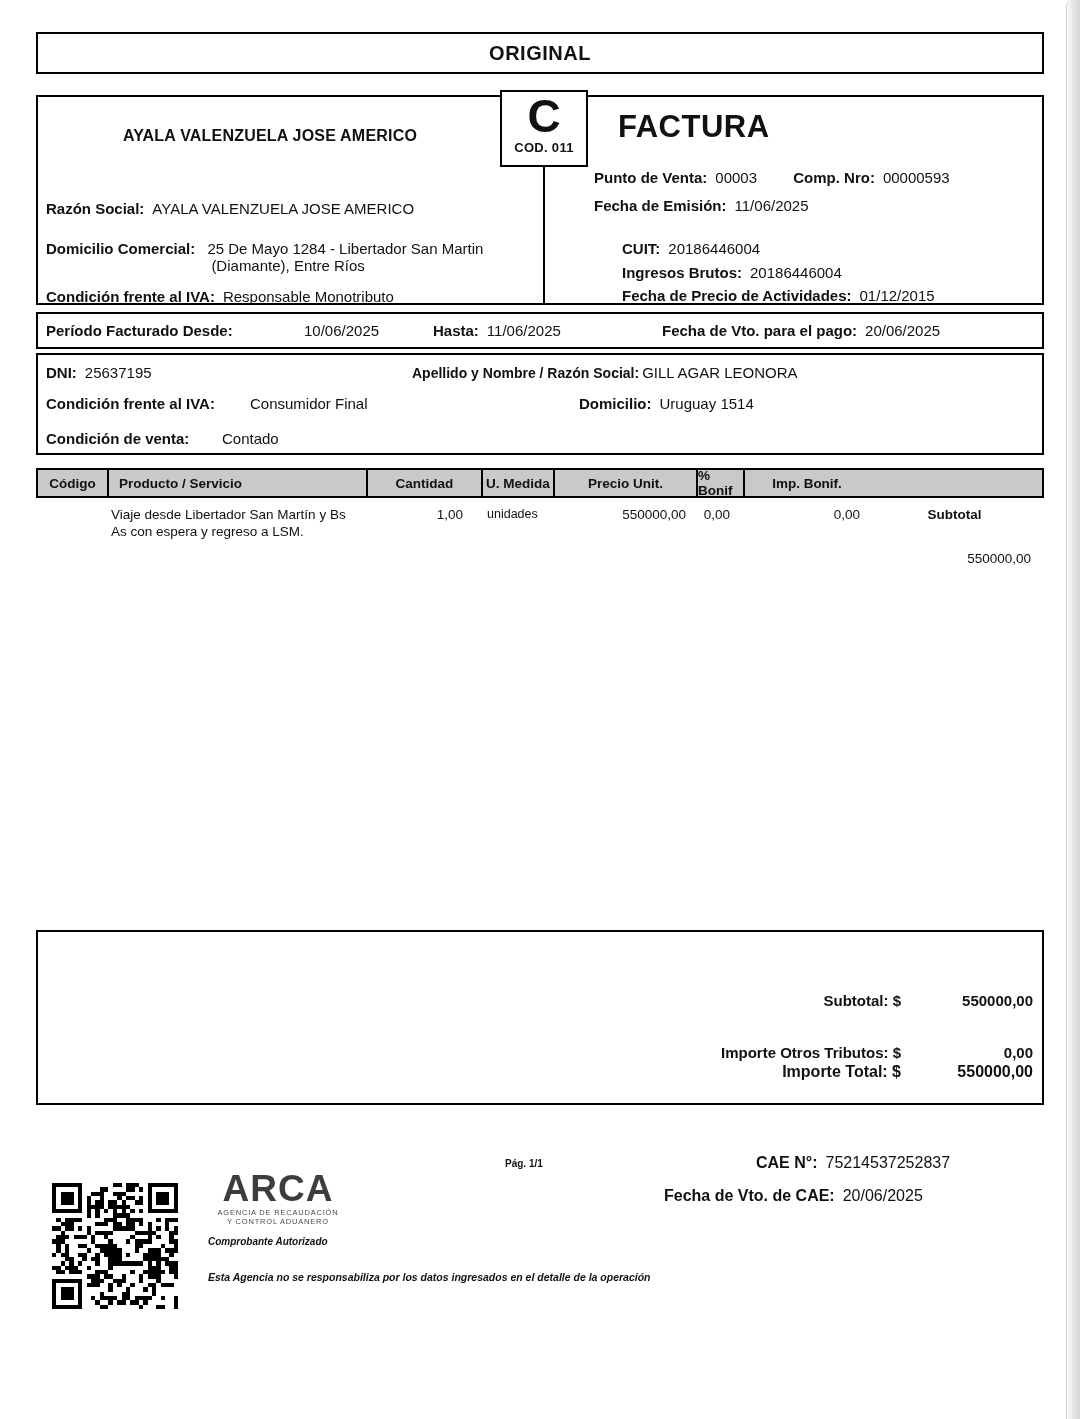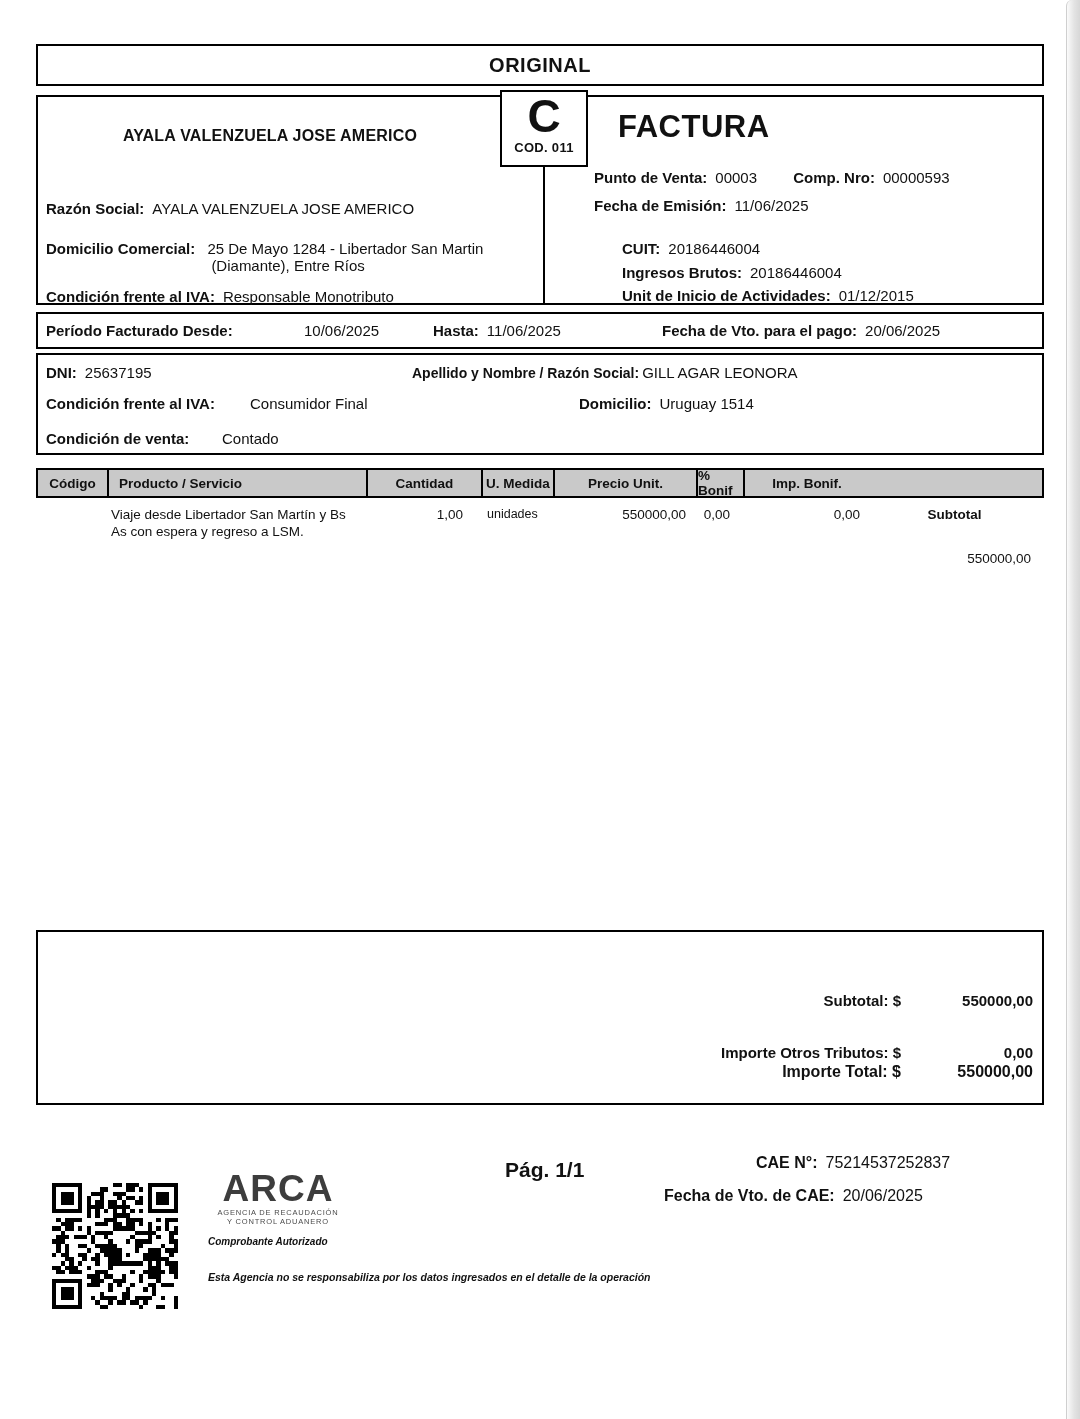--- a/index.html
+++ b/index.html
@@ -9,21 +9,21 @@
   .scan-edge { position:absolute; right:0; top:0; width:14px; height:100%;
     background:linear-gradient(to right,#fbfbfb 0%,#e3e3e3 55%,#d7d7d7 100%);
     border-left:1px solid #cfcfcf; border-top-left-radius:6px; }
   .box { position:absolute; border:2px solid #000; background:#fff; }
   .abs { position:absolute; }
   .b { font-weight:bold; }
   .lbl { font-weight:bold; }
   .val { font-weight:normal; }
 
   
-  .banner { left:36px; top:44px; width:1008px; height:42px; text-align:center; }
+  .banner { left:36px; top:32px; width:1008px; height:42px; text-align:center; }
   .banner span { display:block; line-height:38px; font-size:20px; font-weight:bold; letter-spacing:.5px; }
 
   
   .header { left:36px; top:95px; width:1008px; height:210px; }
   .company-name { left:0; top:30px; width:464px; text-align:center; font-size:16px; font-weight:bold; letter-spacing:.2px; }
   .cbox { position:absolute; left:462px; top:-7px; width:88px; height:77px; border:2px solid #000; background:#fff; text-align:center; z-index:3; }
   .cbox .letter { font-size:46px; font-weight:bold; line-height:48px; }
   .cbox .code { font-size:13px; font-weight:bold; letter-spacing:.3px; }
   .vdivider { position:absolute; left:505px; top:70px; width:2px; height:138px; background:#000; }
   .factura-title { left:580px; top:12px; font-size:31px; font-weight:bold; letter-spacing:.5px; }
@@ -67,21 +67,21 @@
   .trow1 { top:60px; } .trow2 { top:112px; } .trow3 { top:131px; }
   .trow3 .t-label, .trow3 .t-value { font-size:16px; }
 
   
   .qr { position:absolute; left:52px; top:1183px; width:126px; height:126px; }
   .arca { position:absolute; left:208px; top:1170px; width:140px; text-align:center; }
   .arca .word { font-size:37px; font-weight:bold; color:#3d3d3d; letter-spacing:1px; line-height:38px; font-family:"Liberation Sans","DejaVu Sans",sans-serif; }
   .arca .cap { font-size:7.5px; color:#4b4b4b; letter-spacing:.8px; line-height:9px; }
   .comprobante { position:absolute; left:208px; top:1236px; font-size:10px; font-weight:bold; font-style:italic; }
   .fineprint { position:absolute; left:208px; top:1271px; font-size:10.5px; font-weight:bold; font-style:italic; }
-  .pag { position:absolute; left:505px; top:1158px; font-size:21px; font-weight:bold; }
+  .pag { position:absolute; left:505px; top:1158px; font-size:10px; font-weight:bold; }
   .cae1 { position:absolute; left:756px; top:1154px; font-size:16px; white-space:nowrap; }
   .cae2 { position:absolute; left:664px; top:1187px; font-size:16px; white-space:nowrap; }
   .cae1 .val, .cae2 .val { margin-left:8px; }
 </style>
 </head>
 <body>
 
 <div class="page">
   <div class="scan-edge"></div>
 
@@ -121,21 +121,21 @@
     <div class="hline" style="left:556px; top:100px;">
       <span class="lbl">Fecha de Emisión:</span><span class="val b">11/06/2025</span>
     </div>
     <div class="hline" style="left:584px; top:143px;">
       <span class="lbl">CUIT:</span><span class="val">20186446004</span>
     </div>
     <div class="hline" style="left:584px; top:167px;">
       <span class="lbl">Ingresos Brutos:</span><span class="val">20186446004</span>
     </div>
     <div class="hline" style="left:584px; top:190px;">
-      <span class="lbl">Unit de Inicio de Actividades:</span><span class="val">01/12/2015</span>
+      <span class="lbl">Fecha de Precio de Actividades:</span><span class="val">01/12/2015</span>
     </div>
   </div>
 
   <div class="box period">
     <div class="hline" style="left:8px;">
       <span class="lbl">Período Facturado Desde:</span>
     </div>
     <div class="hline" style="left:258px;">
       <span class="val">10/06/2025</span>
     </div>

